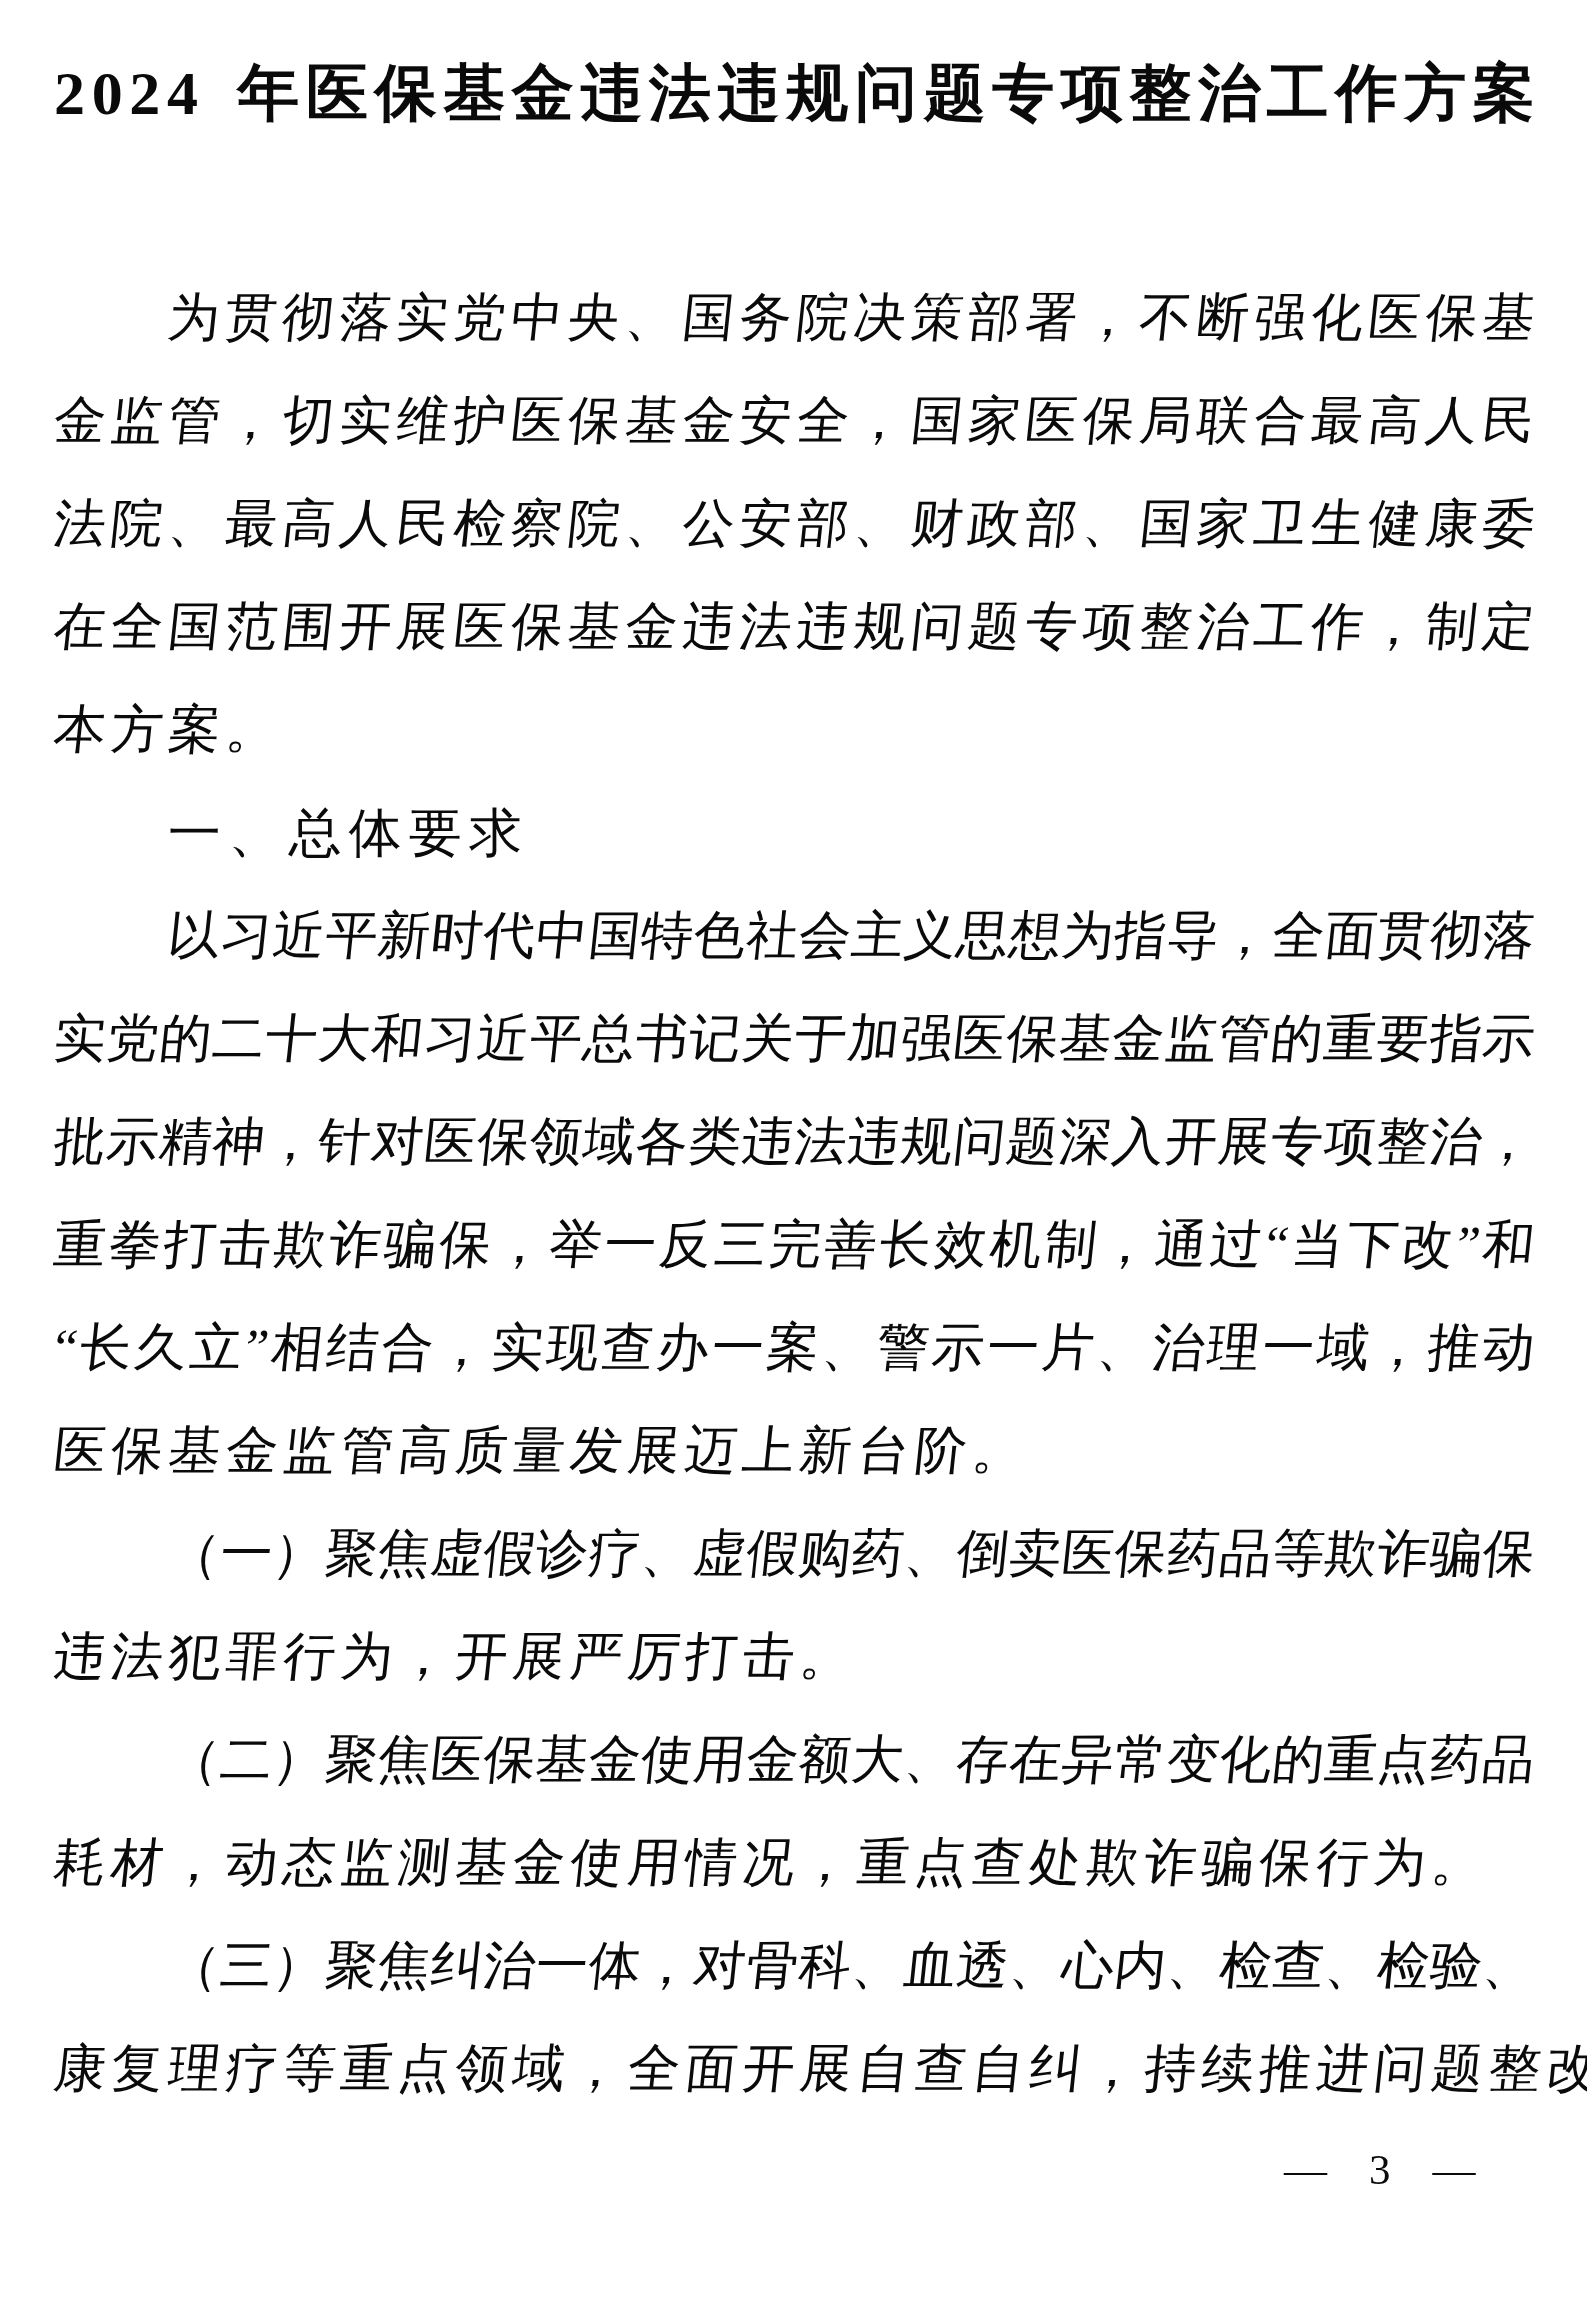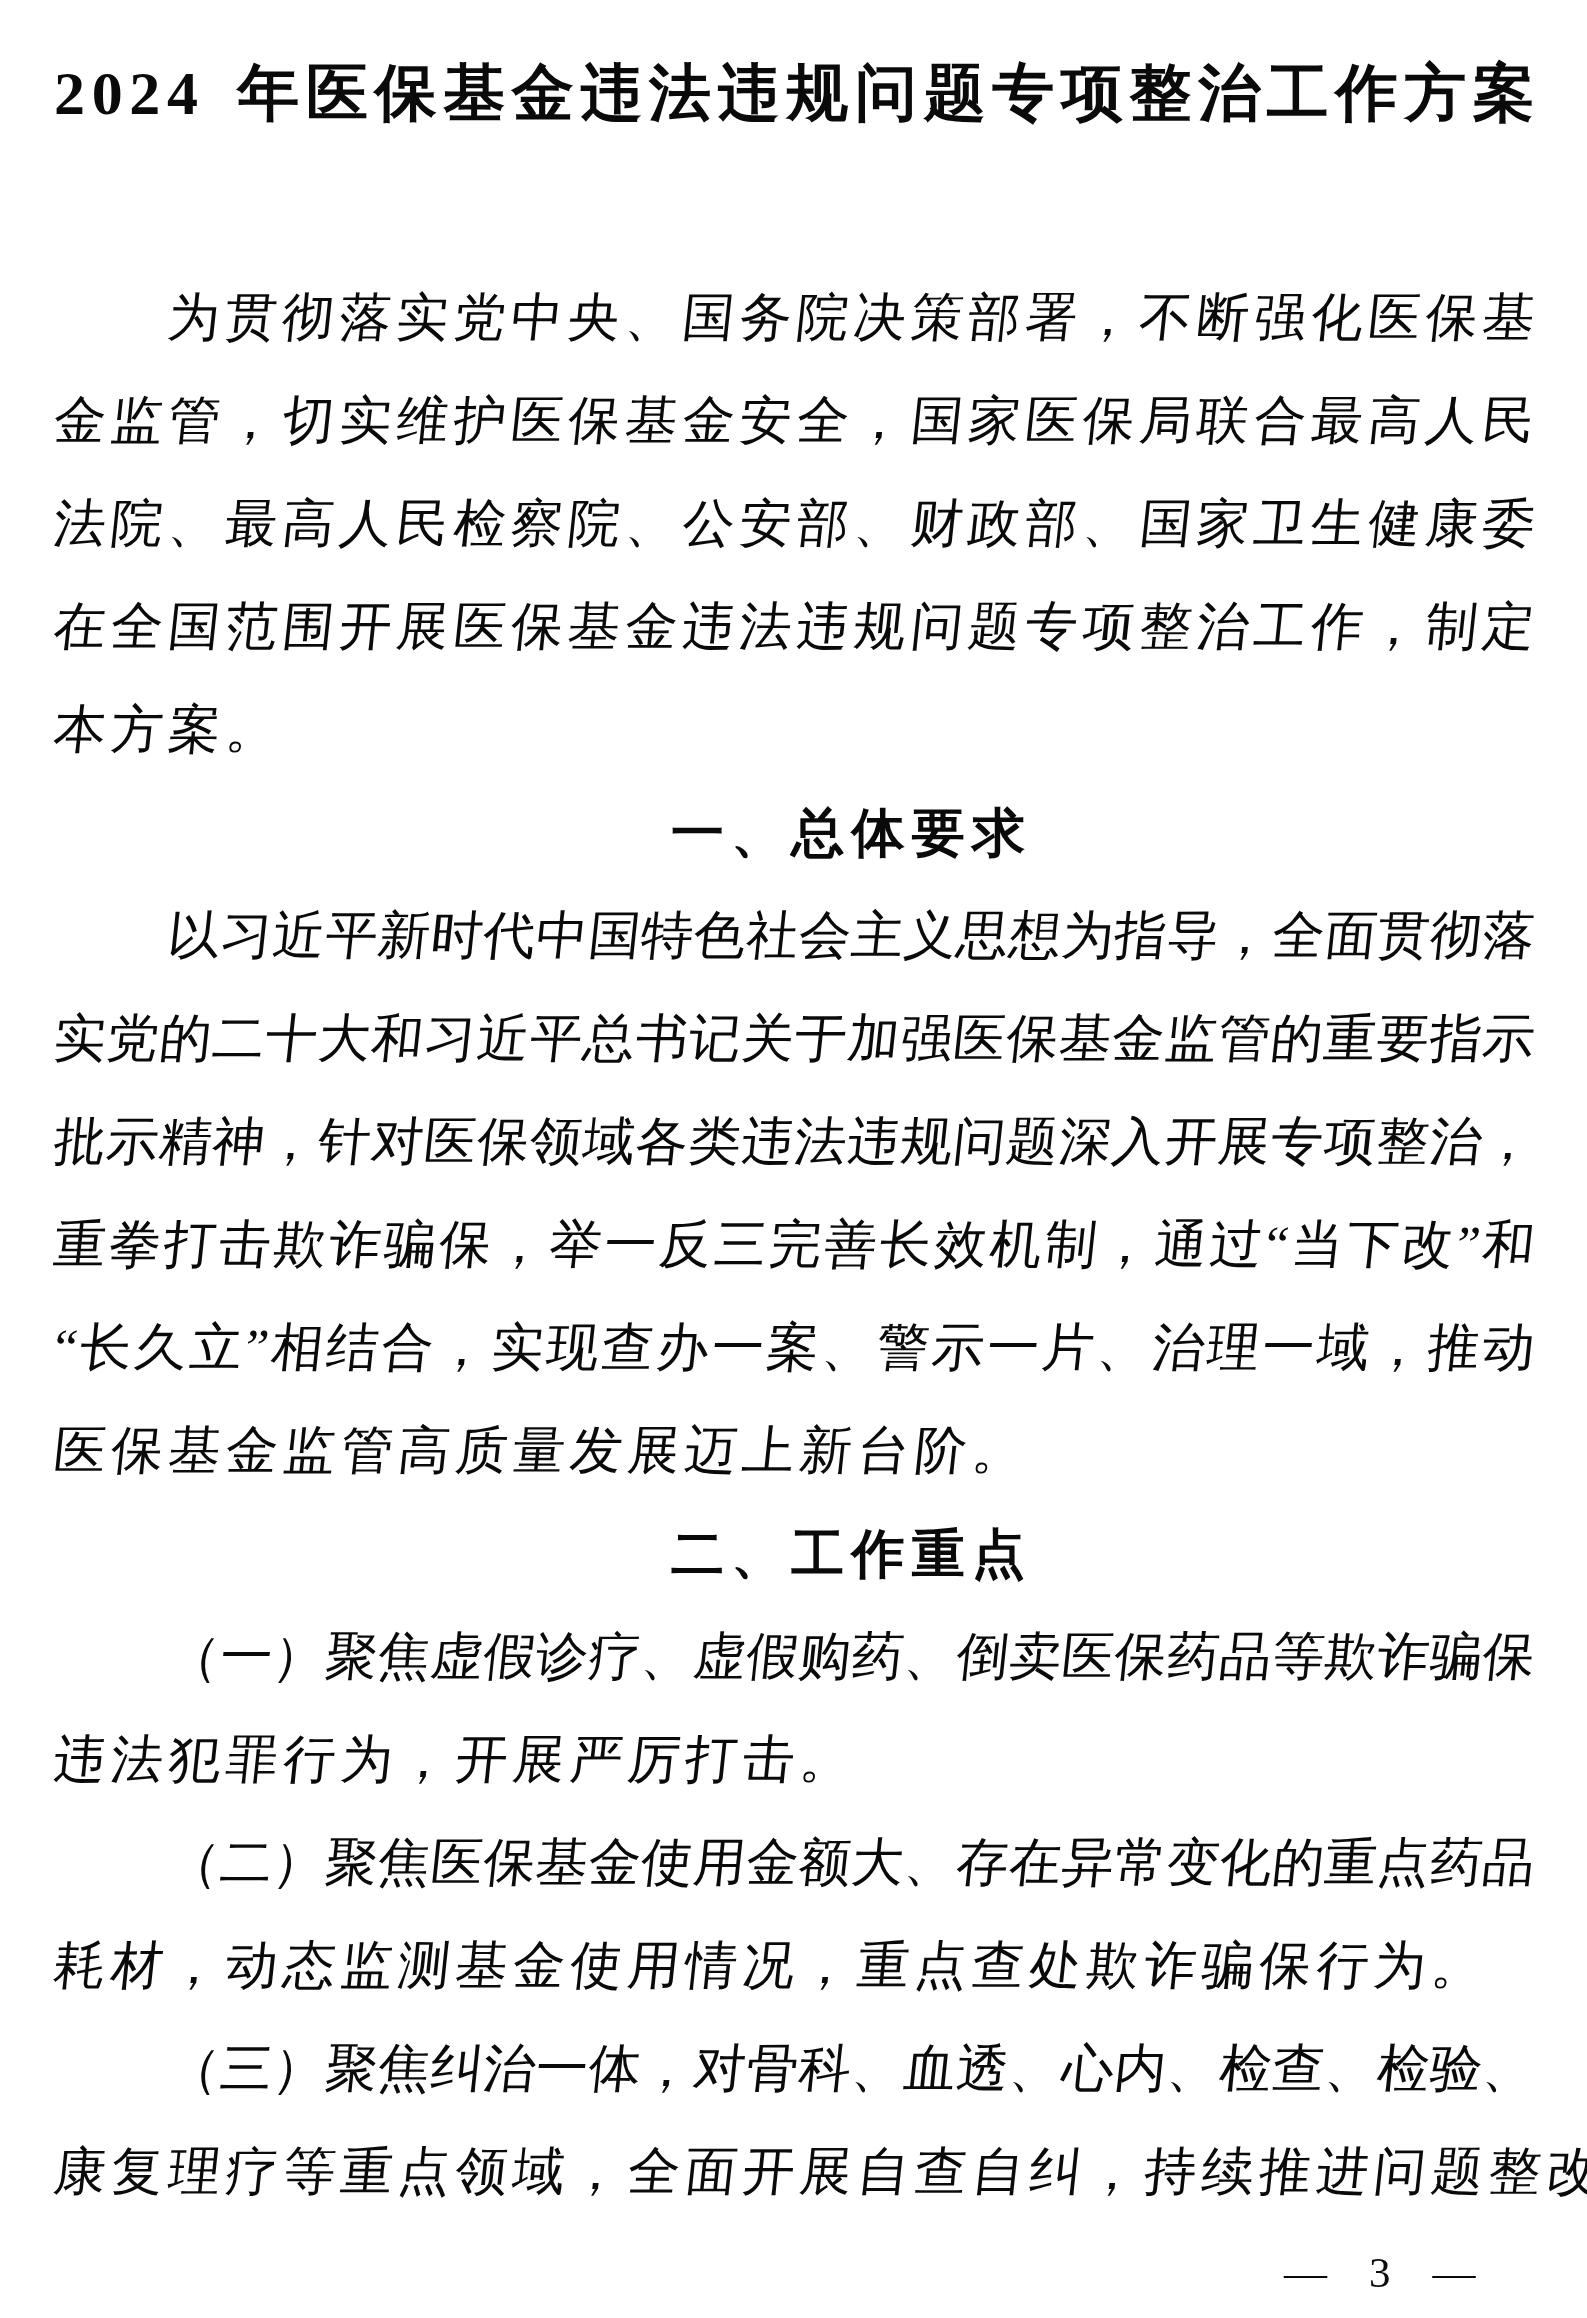--- a/index.html
+++ b/index.html
@@ -48,25 +48,24 @@
     display: flex;
     justify-content: space-between;
     align-items: baseline;
   }
   .fill .ch { display: inline-block; line-height: 103px; }
 
   .indent { padding-left: 114px; }
 
   .heading {
     font-family: "Liberation Sans", "DejaVu Sans", sans-serif;
-    font-weight: 700;
+    font-weight: 400;
     font-size: 53px;
     letter-spacing: 7.2px;
     padding-left: 114px;
-    text-align: center;
   }
 
   .page-number {
     margin-top: 31px;
     text-align: right;
     padding-right: 56px;
     font-size: 43px;
     line-height: 37px;
     word-spacing: 24px;
     letter-spacing: 3.6px;
@@ -84,21 +83,20 @@
       <div class="line body-line fill"><span class="ch">法</span><span class="ch">院</span><span class="ch">、</span><span class="ch">最</span><span class="ch">高</span><span class="ch">人</span><span class="ch">民</span><span class="ch">检</span><span class="ch">察</span><span class="ch">院</span><span class="ch">、</span><span class="ch">公</span><span class="ch">安</span><span class="ch">部</span><span class="ch">、</span><span class="ch">财</span><span class="ch">政</span><span class="ch">部</span><span class="ch">、</span><span class="ch">国</span><span class="ch">家</span><span class="ch">卫</span><span class="ch">生</span><span class="ch">健</span><span class="ch">康</span><span class="ch">委</span></div>
       <div class="line body-line fill"><span class="ch">在</span><span class="ch">全</span><span class="ch">国</span><span class="ch">范</span><span class="ch">围</span><span class="ch">开</span><span class="ch">展</span><span class="ch">医</span><span class="ch">保</span><span class="ch">基</span><span class="ch">金</span><span class="ch">违</span><span class="ch">法</span><span class="ch">违</span><span class="ch">规</span><span class="ch">问</span><span class="ch">题</span><span class="ch">专</span><span class="ch">项</span><span class="ch">整</span><span class="ch">治</span><span class="ch">工</span><span class="ch">作</span><span class="ch">，</span><span class="ch">制</span><span class="ch">定</span></div>
       <div class="line body-line">本方案。</div>
       <div class="line heading">一、总体要求</div>
       <div class="line body-line indent fill"><span class="ch">以</span><span class="ch">习</span><span class="ch">近</span><span class="ch">平</span><span class="ch">新</span><span class="ch">时</span><span class="ch">代</span><span class="ch">中</span><span class="ch">国</span><span class="ch">特</span><span class="ch">色</span><span class="ch">社</span><span class="ch">会</span><span class="ch">主</span><span class="ch">义</span><span class="ch">思</span><span class="ch">想</span><span class="ch">为</span><span class="ch">指</span><span class="ch">导</span><span class="ch">，</span><span class="ch">全</span><span class="ch">面</span><span class="ch">贯</span><span class="ch">彻</span><span class="ch">落</span></div>
       <div class="line body-line fill"><span class="ch">实</span><span class="ch">党</span><span class="ch">的</span><span class="ch">二</span><span class="ch">十</span><span class="ch">大</span><span class="ch">和</span><span class="ch">习</span><span class="ch">近</span><span class="ch">平</span><span class="ch">总</span><span class="ch">书</span><span class="ch">记</span><span class="ch">关</span><span class="ch">于</span><span class="ch">加</span><span class="ch">强</span><span class="ch">医</span><span class="ch">保</span><span class="ch">基</span><span class="ch">金</span><span class="ch">监</span><span class="ch">管</span><span class="ch">的</span><span class="ch">重</span><span class="ch">要</span><span class="ch">指</span><span class="ch">示</span></div>
       <div class="line body-line fill"><span class="ch">批</span><span class="ch">示</span><span class="ch">精</span><span class="ch">神</span><span class="ch">，</span><span class="ch">针</span><span class="ch">对</span><span class="ch">医</span><span class="ch">保</span><span class="ch">领</span><span class="ch">域</span><span class="ch">各</span><span class="ch">类</span><span class="ch">违</span><span class="ch">法</span><span class="ch">违</span><span class="ch">规</span><span class="ch">问</span><span class="ch">题</span><span class="ch">深</span><span class="ch">入</span><span class="ch">开</span><span class="ch">展</span><span class="ch">专</span><span class="ch">项</span><span class="ch">整</span><span class="ch">治</span><span class="ch">，</span></div>
       <div class="line body-line fill"><span class="ch">重</span><span class="ch">拳</span><span class="ch">打</span><span class="ch">击</span><span class="ch">欺</span><span class="ch">诈</span><span class="ch">骗</span><span class="ch">保</span><span class="ch">，</span><span class="ch">举</span><span class="ch">一</span><span class="ch">反</span><span class="ch">三</span><span class="ch">完</span><span class="ch">善</span><span class="ch">长</span><span class="ch">效</span><span class="ch">机</span><span class="ch">制</span><span class="ch">，</span><span class="ch">通</span><span class="ch">过</span><span class="ch">“</span><span class="ch">当</span><span class="ch">下</span><span class="ch">改</span><span class="ch">”</span><span class="ch">和</span></div>
       <div class="line body-line fill"><span class="ch">“</span><span class="ch">长</span><span class="ch">久</span><span class="ch">立</span><span class="ch">”</span><span class="ch">相</span><span class="ch">结</span><span class="ch">合</span><span class="ch">，</span><span class="ch">实</span><span class="ch">现</span><span class="ch">查</span><span class="ch">办</span><span class="ch">一</span><span class="ch">案</span><span class="ch">、</span><span class="ch">警</span><span class="ch">示</span><span class="ch">一</span><span class="ch">片</span><span class="ch">、</span><span class="ch">治</span><span class="ch">理</span><span class="ch">一</span><span class="ch">域</span><span class="ch">，</span><span class="ch">推</span><span class="ch">动</span></div>
       <div class="line body-line">医保基金监管高质量发展迈上新台阶。</div>
-      <div class="line heading">二、工作重点</div>
       <div class="line body-line indent fill"><span class="ch">（</span><span class="ch">一</span><span class="ch">）</span><span class="ch">聚</span><span class="ch">焦</span><span class="ch">虚</span><span class="ch">假</span><span class="ch">诊</span><span class="ch">疗</span><span class="ch">、</span><span class="ch">虚</span><span class="ch">假</span><span class="ch">购</span><span class="ch">药</span><span class="ch">、</span><span class="ch">倒</span><span class="ch">卖</span><span class="ch">医</span><span class="ch">保</span><span class="ch">药</span><span class="ch">品</span><span class="ch">等</span><span class="ch">欺</span><span class="ch">诈</span><span class="ch">骗</span><span class="ch">保</span></div>
       <div class="line body-line">违法犯罪行为，开展严厉打击。</div>
       <div class="line body-line indent fill"><span class="ch">（</span><span class="ch">二</span><span class="ch">）</span><span class="ch">聚</span><span class="ch">焦</span><span class="ch">医</span><span class="ch">保</span><span class="ch">基</span><span class="ch">金</span><span class="ch">使</span><span class="ch">用</span><span class="ch">金</span><span class="ch">额</span><span class="ch">大</span><span class="ch">、</span><span class="ch">存</span><span class="ch">在</span><span class="ch">异</span><span class="ch">常</span><span class="ch">变</span><span class="ch">化</span><span class="ch">的</span><span class="ch">重</span><span class="ch">点</span><span class="ch">药</span><span class="ch">品</span></div>
       <div class="line body-line">耗材，动态监测基金使用情况，重点查处欺诈骗保行为。</div>
       <div class="line body-line indent fill"><span class="ch">（</span><span class="ch">三</span><span class="ch">）</span><span class="ch">聚</span><span class="ch">焦</span><span class="ch">纠</span><span class="ch">治</span><span class="ch">一</span><span class="ch">体</span><span class="ch">，</span><span class="ch">对</span><span class="ch">骨</span><span class="ch">科</span><span class="ch">、</span><span class="ch">血</span><span class="ch">透</span><span class="ch">、</span><span class="ch">心</span><span class="ch">内</span><span class="ch">、</span><span class="ch">检</span><span class="ch">查</span><span class="ch">、</span><span class="ch">检</span><span class="ch">验</span><span class="ch">、</span></div>
       <div class="line body-line">康复理疗等重点领域，全面开展自查自纠，持续推进问题整改。</div>
     </div>
   <div class="page-number">— 3 —</div>
 </div>
 

